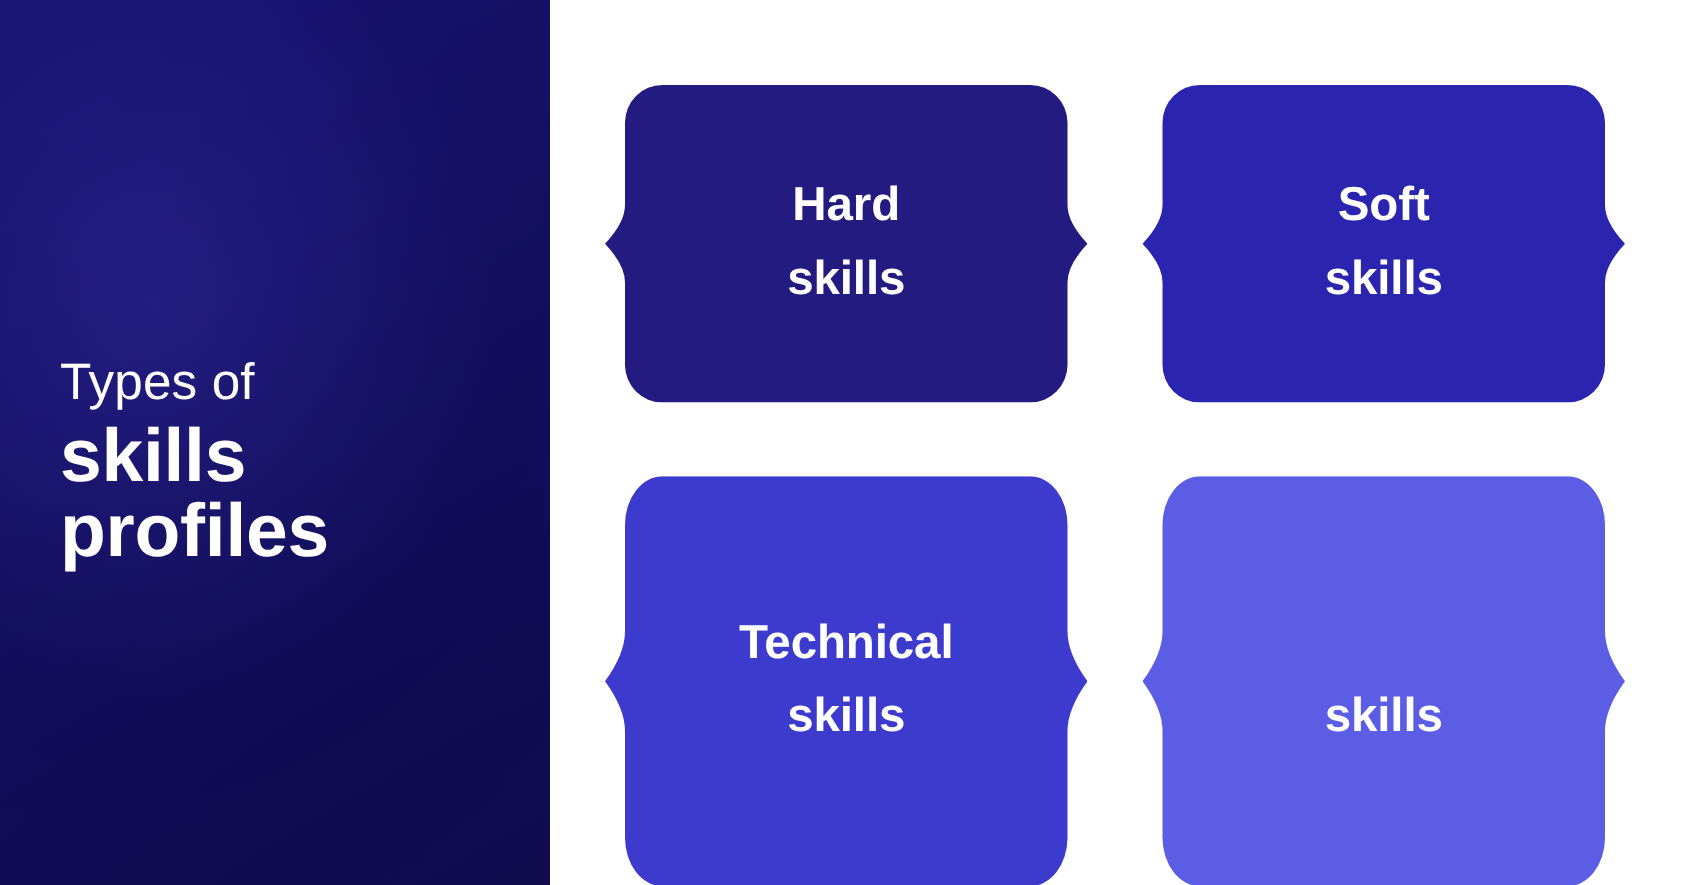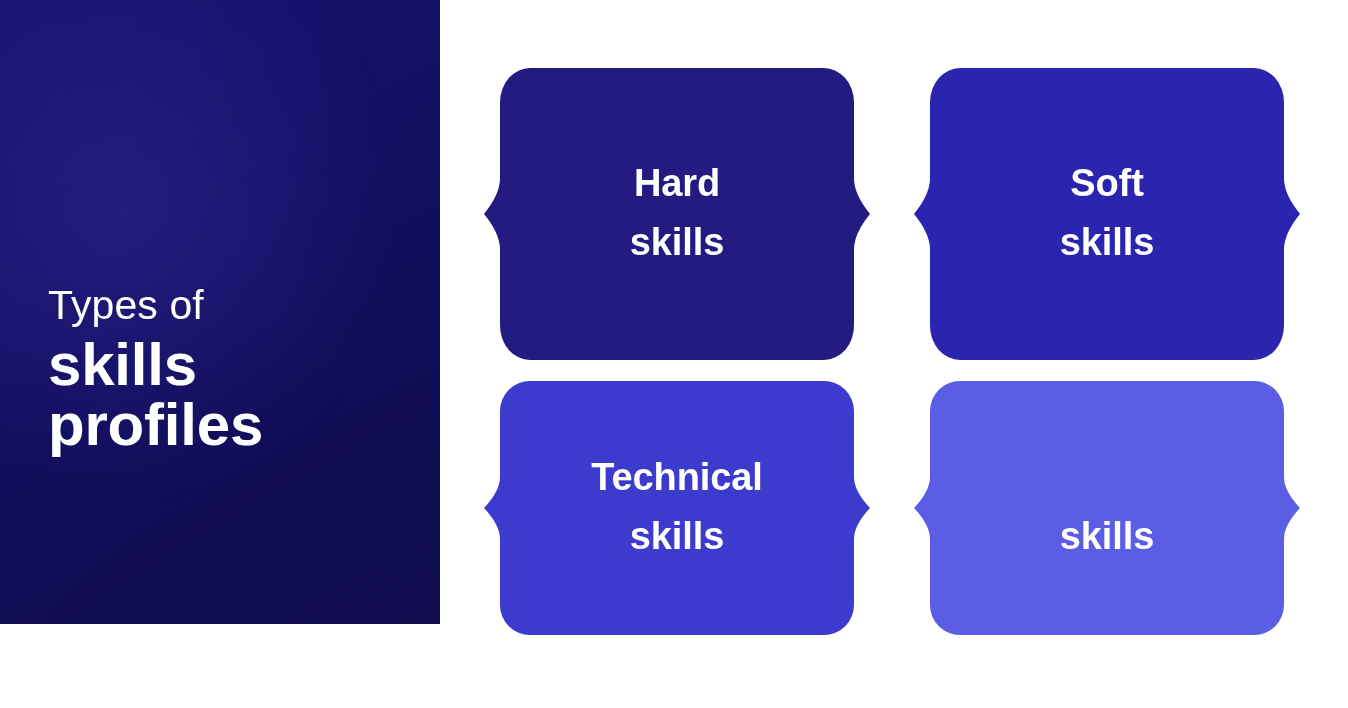--- a/index.html
+++ b/index.html
@@ -19,21 +19,21 @@
     background: #ffffff;
     overflow: hidden;
   }
 
   
   .photo-panel {
     position: absolute;
     left: 0;
     top: 0;
     width: 440px;
-    height: 624px;
+    height: 708px;
     overflow: hidden;
     background: #0f766e;
   }
 
   .photo-art {
     position: absolute;
     inset: 0;
     overflow: hidden;
   }
   .photo-art svg {
@@ -119,22 +119,22 @@
     font-weight: 700;
     line-height: 1.55;
     text-align: center;
     letter-spacing: -0.1px;
     padding-bottom: 2px;
   }
 
   
   .card-c1 { left: 484px;  width: 386px; }
   .card-c2 { left: 914px;  width: 386px; }
-  .card-r1 { top: 68px;    height: 292px; }
-  .card-r2 { top: 381px;   height: 254px; }
+  .card-r1 { top: 68px;    height: 254px; }
+  .card-r2 { top: 381px;   height: 328px; }
 </style>
 </head>
 <body>
 
 <div id="slide">
 
   <div class="photo-panel">
 
     <div class="photo-art">
       <svg viewBox="0 0 440 708" preserveAspectRatio="xMidYMid slice" aria-hidden="true">

